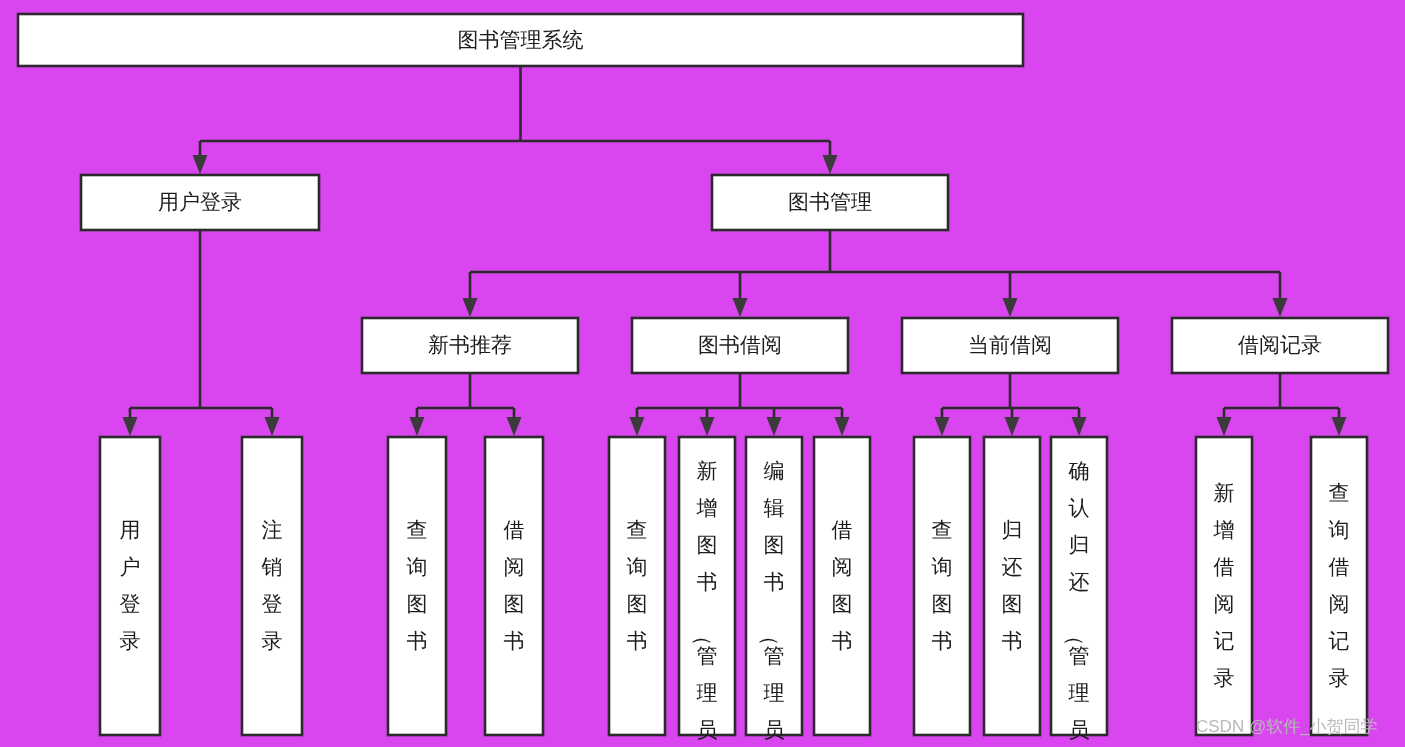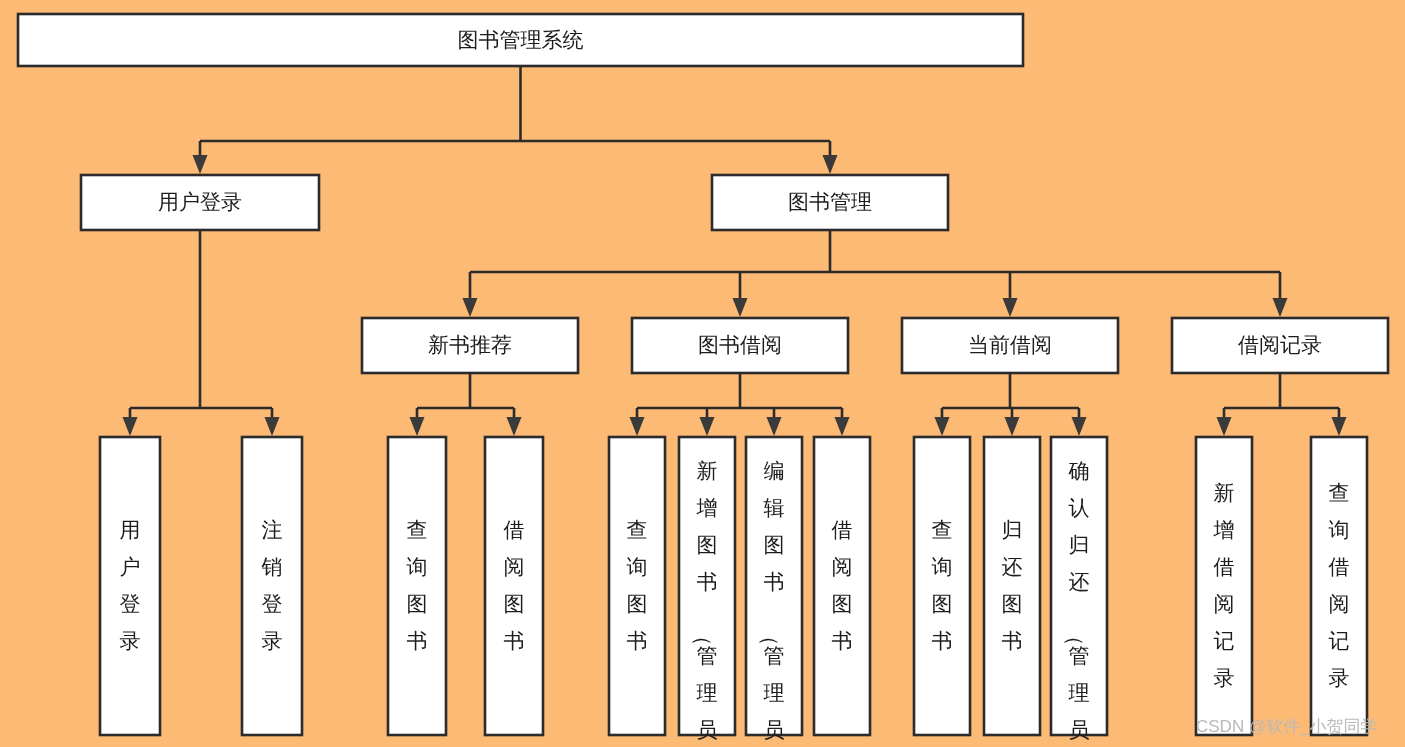--- a/index.html
+++ b/index.html
@@ -8,21 +8,21 @@
     padding: 0;
     background: #ffffff;
   }
   body {
     font-family: "Liberation Sans", "DejaVu Sans", sans-serif;
   }
   #diagram-root {
     position: relative;
     width: 1405px;
     height: 747px;
-    background: #fdba74;
+    background: #d946ef;
     overflow: hidden;
   }
   svg.diagram-canvas {
     position: absolute;
     left: 0;
     top: 0;
     width: 1405px;
     height: 747px;
     display: block;
   }

